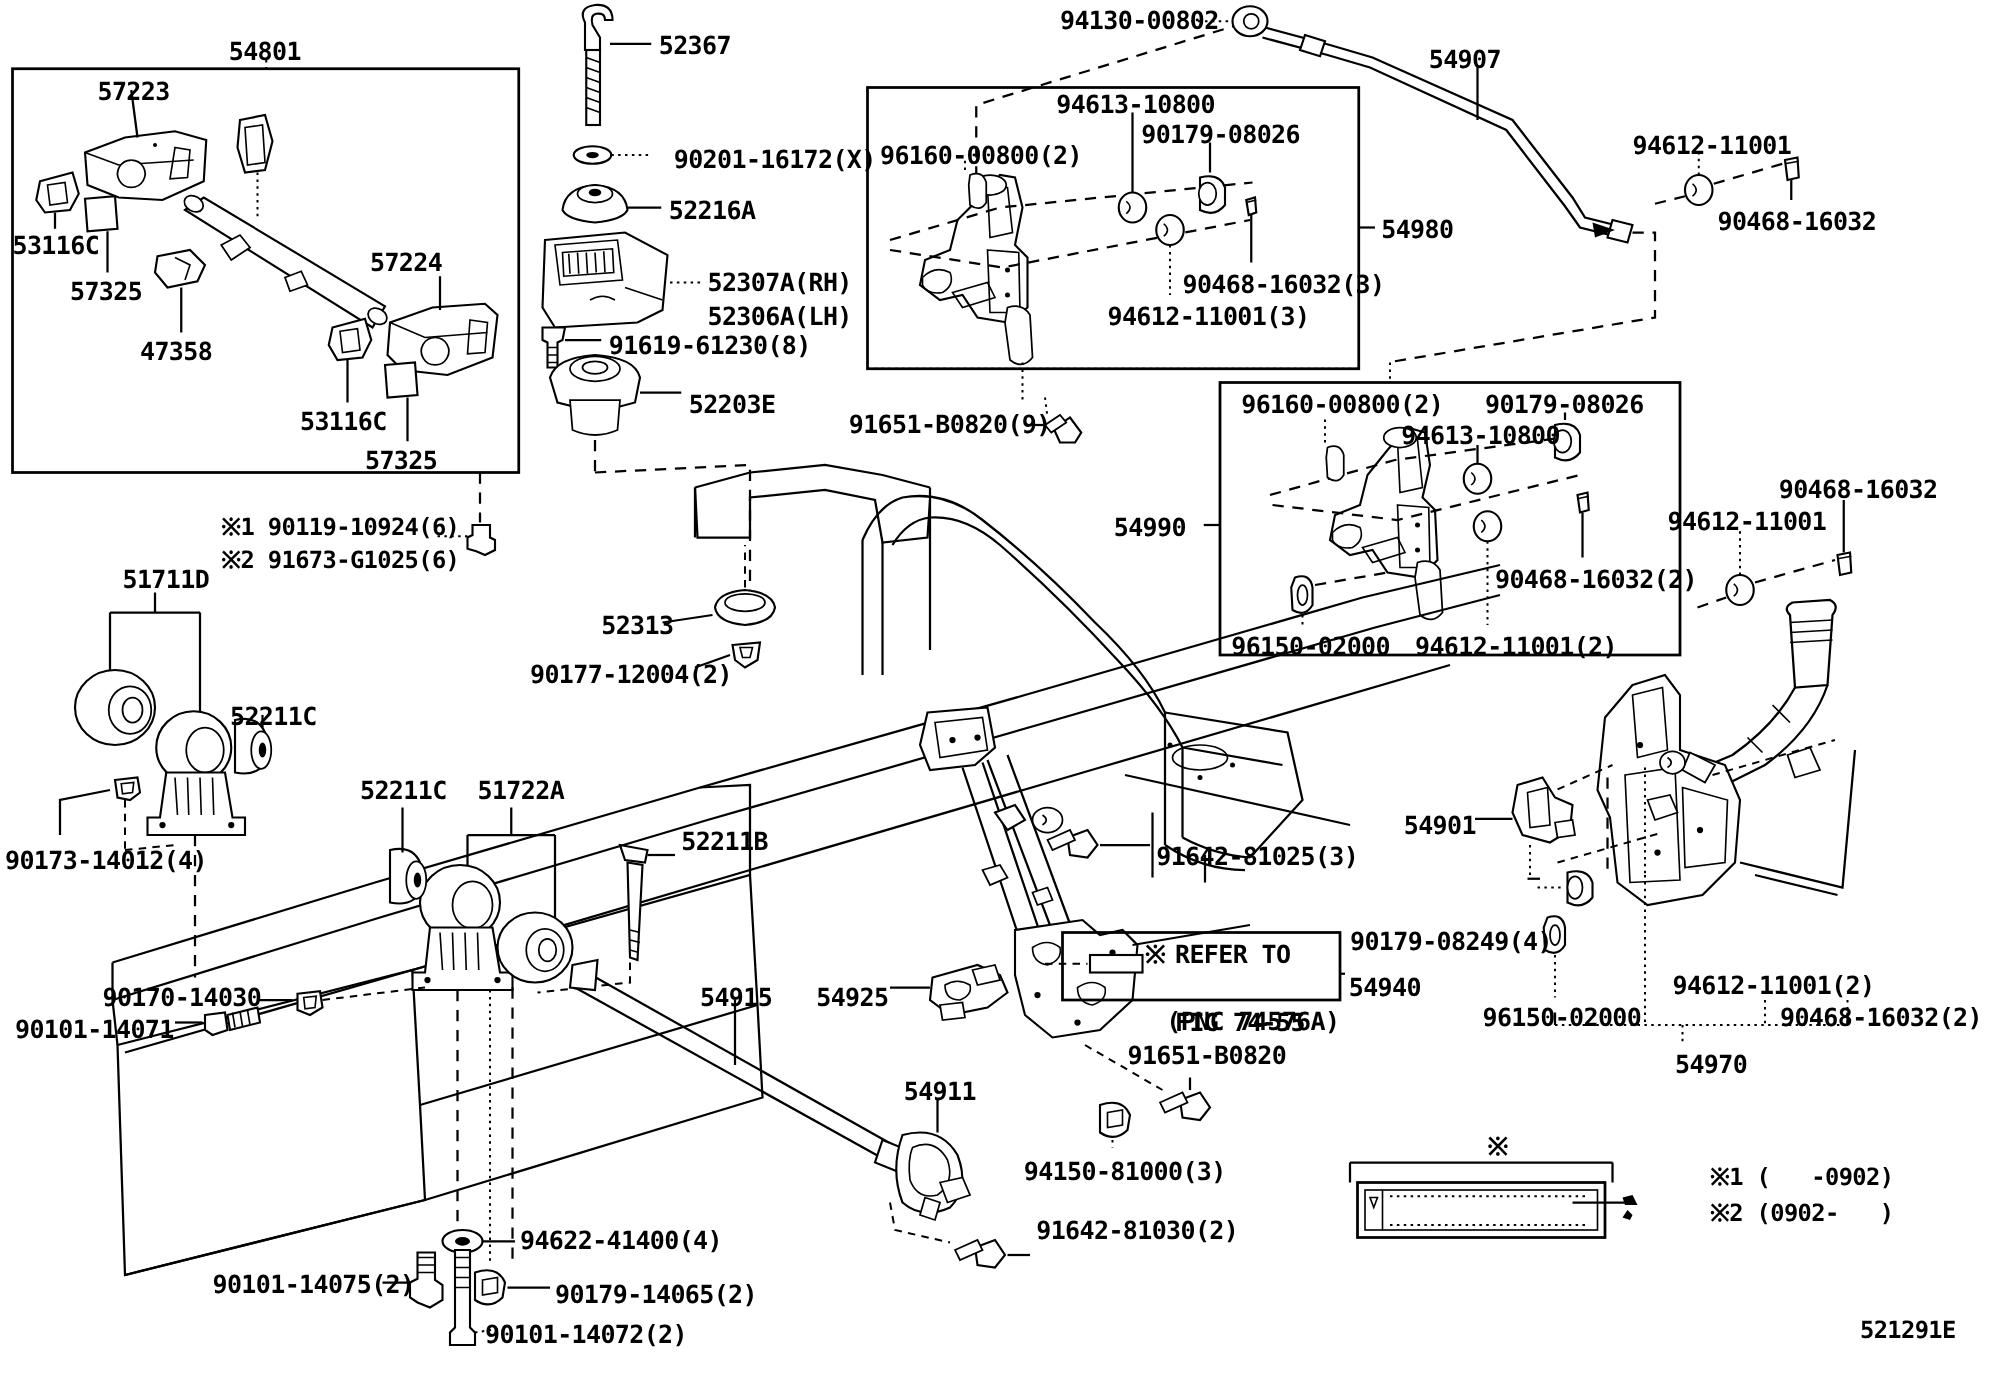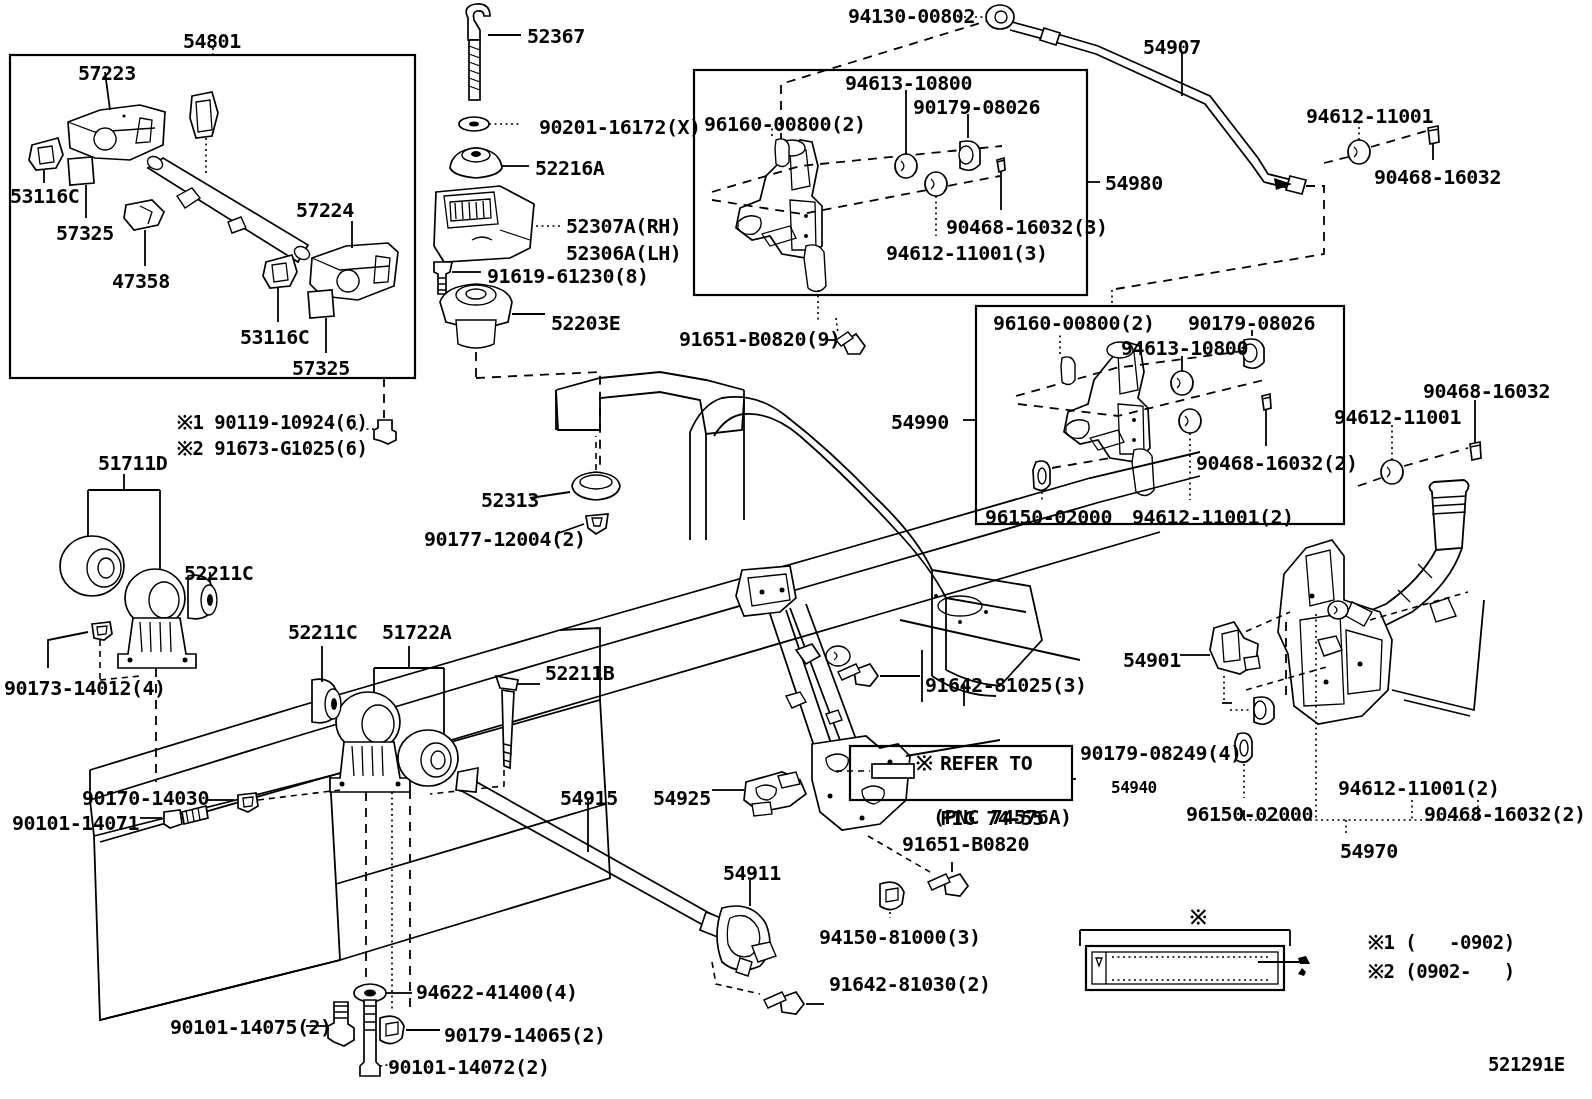--- a/index.html
+++ b/index.html
@@ -657,21 +657,21 @@
       <div class="lbl" style="left: 1188px; top: 312px; font-size: 20px;">90179-08026</div>
       <div class="lbl" style="left: 1121px; top: 337px; font-size: 20px;">94613-10800</div>
       <div class="lbl" style="left: 891px; top: 411px; font-size: 20px;">54990</div>
       <div class="lbl" style="left: 1196px; top: 452px; font-size: 20px;">90468-16032(2)</div>
       <div class="lbl" style="left: 985px; top: 506px; font-size: 20px;">96150-02000</div>
       <div class="lbl" style="left: 1132px; top: 506px; font-size: 20px;">94612-11001(2)</div>
       <div class="lbl" style="left: 1423px; top: 380px; font-size: 20px;">90468-16032</div>
       <div class="lbl" style="left: 1334px; top: 406px; font-size: 20px;">94612-11001</div>
       <div class="lbl" style="left: 1123px; top: 649px; font-size: 20px; text-align: right;">54901</div>
       <div class="lbl" style="left: 1080px; top: 694px; font-size: 20px; margin-top: 48px;">90179-08249(4)</div>
-      <div class="lbl" style="left: 1079px; top: 779px; font-size: 16px; margin-left: 32px;">54940</div>
+      <div class="lbl" style="left: 1079px; top: 779px; font-size: 20px;">54940</div>
       <div class="lbl" style="left: 1338px; top: 777px; font-size: 20px;">94612-11001(2)</div>
       <div class="lbl" style="left: 1186px; top: 803px; font-size: 20px;">96150-02000</div>
       <div class="lbl" style="left: 1424px; top: 803px; font-size: 20px;">90468-16032(2)</div>
       <div class="lbl" style="left: 1340px; top: 840px; font-size: 20px;">54970</div>
       <div class="lbl" style="left: 940px; top: 752px; font-size: 20px;">REFER TO</div>
       <div class="lbl" style="left: 940px; top: 779px; font-size: 20px; margin-top: 28px;">FIG 74-55</div>
       <div class="lbl" style="left: 933px; top: 806px; font-size: 20px;">(PNC 74576A)</div>
       <div class="lbl" style="left: 916px; top: 752px; font-size: 20px;">※</div>
       <div class="lbl" style="left: 1190px; top: 906px; font-size: 20px;">※</div>
       <div class="lbl" style="left: 1368px; top: 931px; font-size: 19px;">※1 (   -0902)</div>

